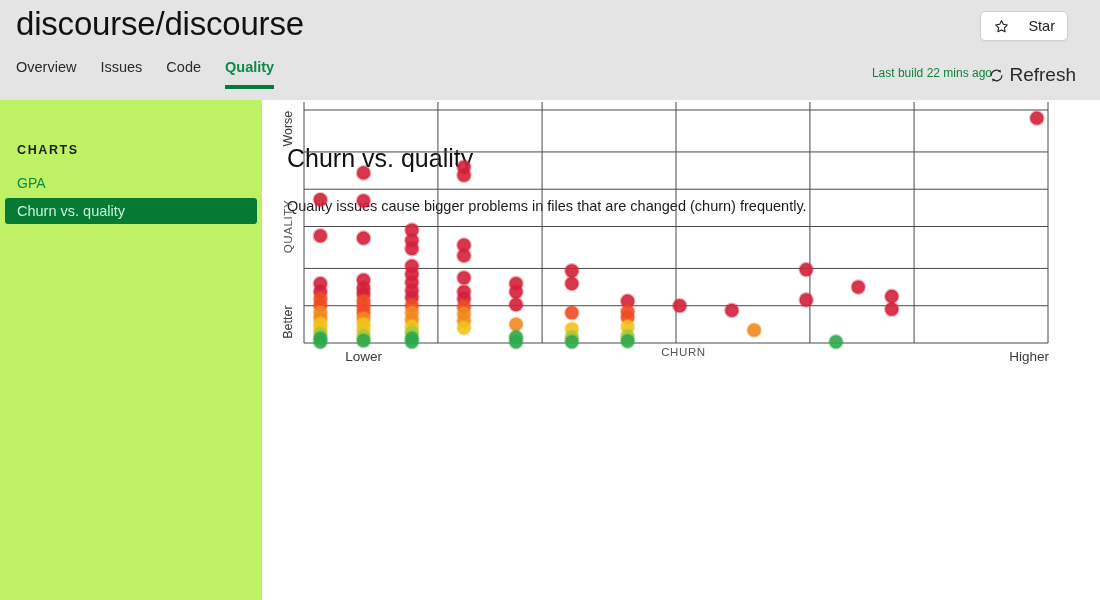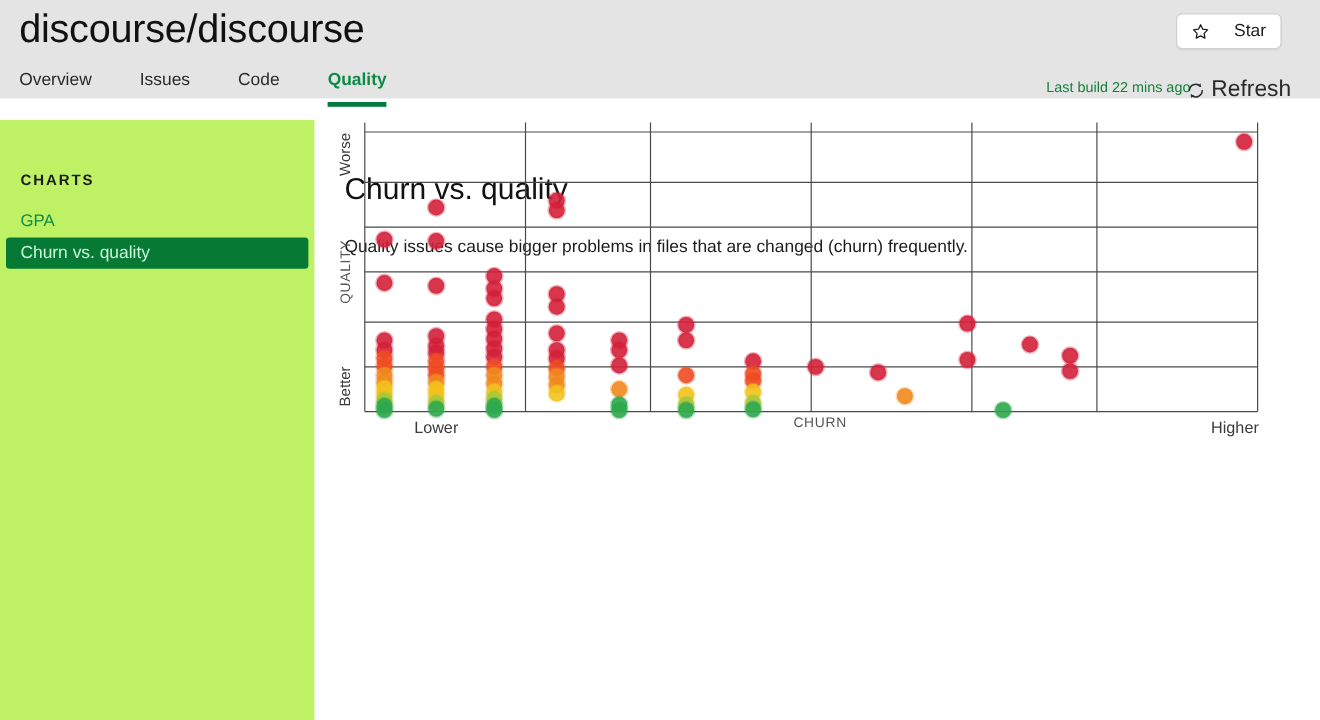--- a/index.html
+++ b/index.html
@@ -14,21 +14,21 @@
     color: #1c1c1c;
     overflow: hidden;
     position: relative;
   }
 
   
   .header {
     position: absolute;
     left: 0; top: 0;
     width: 1100px;
-    height: 82px;
+    height: 100px;
     background: #e4e4e4;
     box-sizing: border-box;
   }
   .repo-title {
     position: absolute;
     left: 16px;
     top: 2px;
     font-size: 33px;
     font-weight: 400;
     letter-spacing: -0.2px;
@@ -40,37 +40,37 @@
     position: absolute;
     right: 32px;
     top: 11px;
     height: 30px;
     min-width: 88px;
     background: #ffffff;
     border: 1px solid #cfcfcf;
     border-radius: 5px;
     display: flex;
     align-items: center;
-    justify-content: space-between;
+    justify-content: flex-end;
     gap: 19px;
     font-size: 14.5px;
     color: #1c1c1c;
     box-sizing: border-box;
     padding: 0 12px;
     cursor: pointer;
     box-shadow: 0 1px 1px rgba(0,0,0,0.04);
   }
   .star-glyph { display: block; }
 
   .nav {
     position: absolute;
     left: 16px;
     top: 58px;
     display: flex;
-    gap: 40px;
+    gap: 24px;
     align-items: flex-start;
   }
   .nav-item {
     font-size: 14.5px;
     color: #2a2a2a;
     padding-bottom: 13px;
     position: relative;
     cursor: pointer;
     line-height: 18px;
   }

